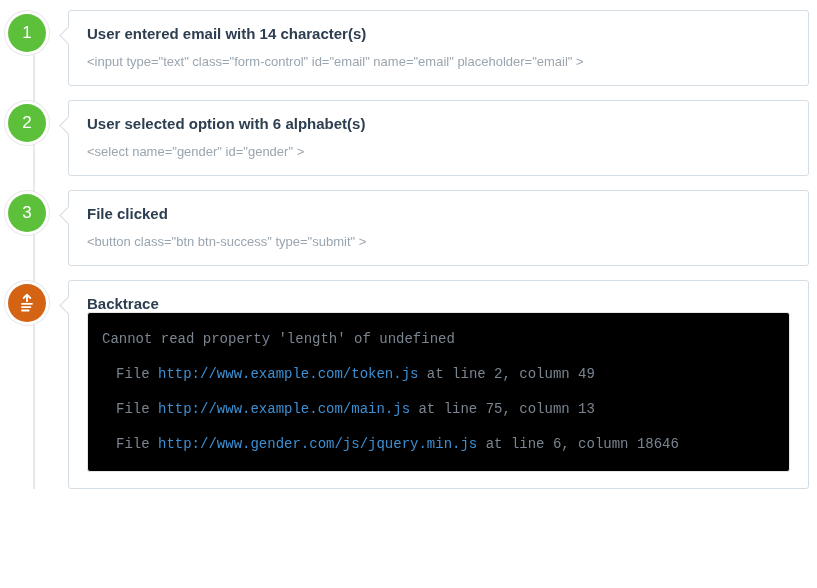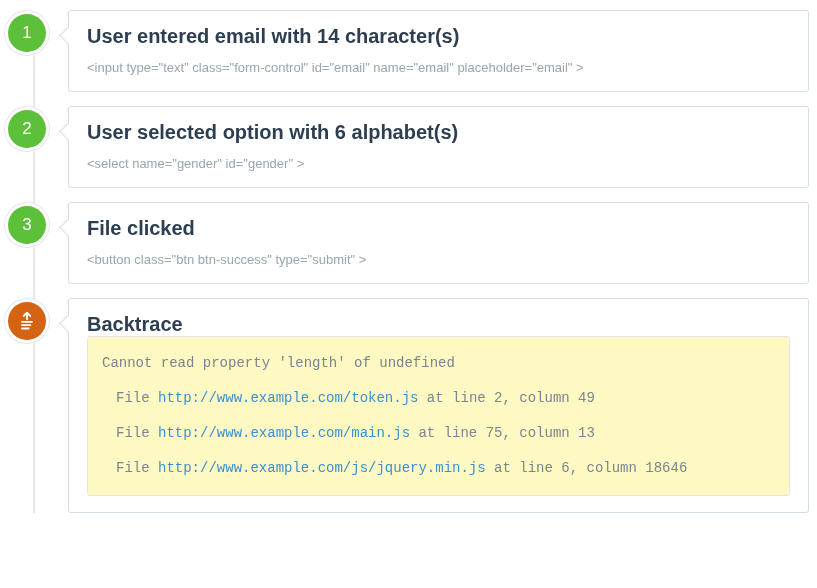--- a/index.html
+++ b/index.html
@@ -69,35 +69,35 @@
       left: -7px;
       top: 18px;
       width: 12px;
       height: 12px;
       background: #fff;
       border-left: 1px solid #d4dde4;
       border-bottom: 1px solid #d4dde4;
       transform: rotate(45deg);
     }
     .step-title {
-      font-size: 20px;
+      font-size: 15px;
       font-weight: 600;
       color: #2c3e50;
       margin-bottom: 12px;
     }
     .step-code {
       font-size: 13px;
       color: #9aa5af;
       font-family: -apple-system, BlinkMacSystemFont, "Segoe UI", Helvetica, Arial, sans-serif;
     }
     .backtrace-card .step-title {
       margin-bottom: 0;
     }
     .backtrace-box {
-      background: #fef9c3;
+      background: #000000;
       border: 1px solid #e3e7ea;
       border-radius: 3px;
       padding: 16px 14px;
       font-family: "SFMono-Regular", Consolas, "Liberation Mono", Menlo, monospace;
       font-size: 14px;
       line-height: 1.5;
       color: #7a8590;
     }
     .bt-error {
       margin-bottom: 14px;
@@ -149,18 +149,18 @@
       <svg viewBox="0 0 24 24">
           <path d="M12 2 L12 10 M12 2 L8 6 M12 2 L16 6 M6 13 h12 M6 17 h10 M6 21 h8" stroke="#fff" stroke-width="2.2" fill="none" stroke-linecap="round"></path>
         </svg>
     </div>
     <div class="step-card backtrace-card">
       <div class="step-title">Backtrace</div>
       <div class="backtrace-box">
         <div class="bt-error">Cannot read property 'length' of undefined</div>
         <div class="bt-line"><span>File </span><a class="bt-link">http://www.example.com/token.js</a><span> at line 2, column 49</span></div>
         <div class="bt-line"><span>File </span><a class="bt-link">http://www.example.com/main.js</a><span> at line 75, column 13</span></div>
-        <div class="bt-line"><span>File </span><a class="bt-link">http://www.example.com/js/jquery.min.js</a><span> at line 6, column 18646</span></div>
+        <div class="bt-line"><span>File </span><a class="bt-link">http://www.gender.com/js/jquery.min.js</a><span> at line 6, column 18646</span></div>
       </div>
     </div>
   </div>
 
 </div>
 
 </body></html>

